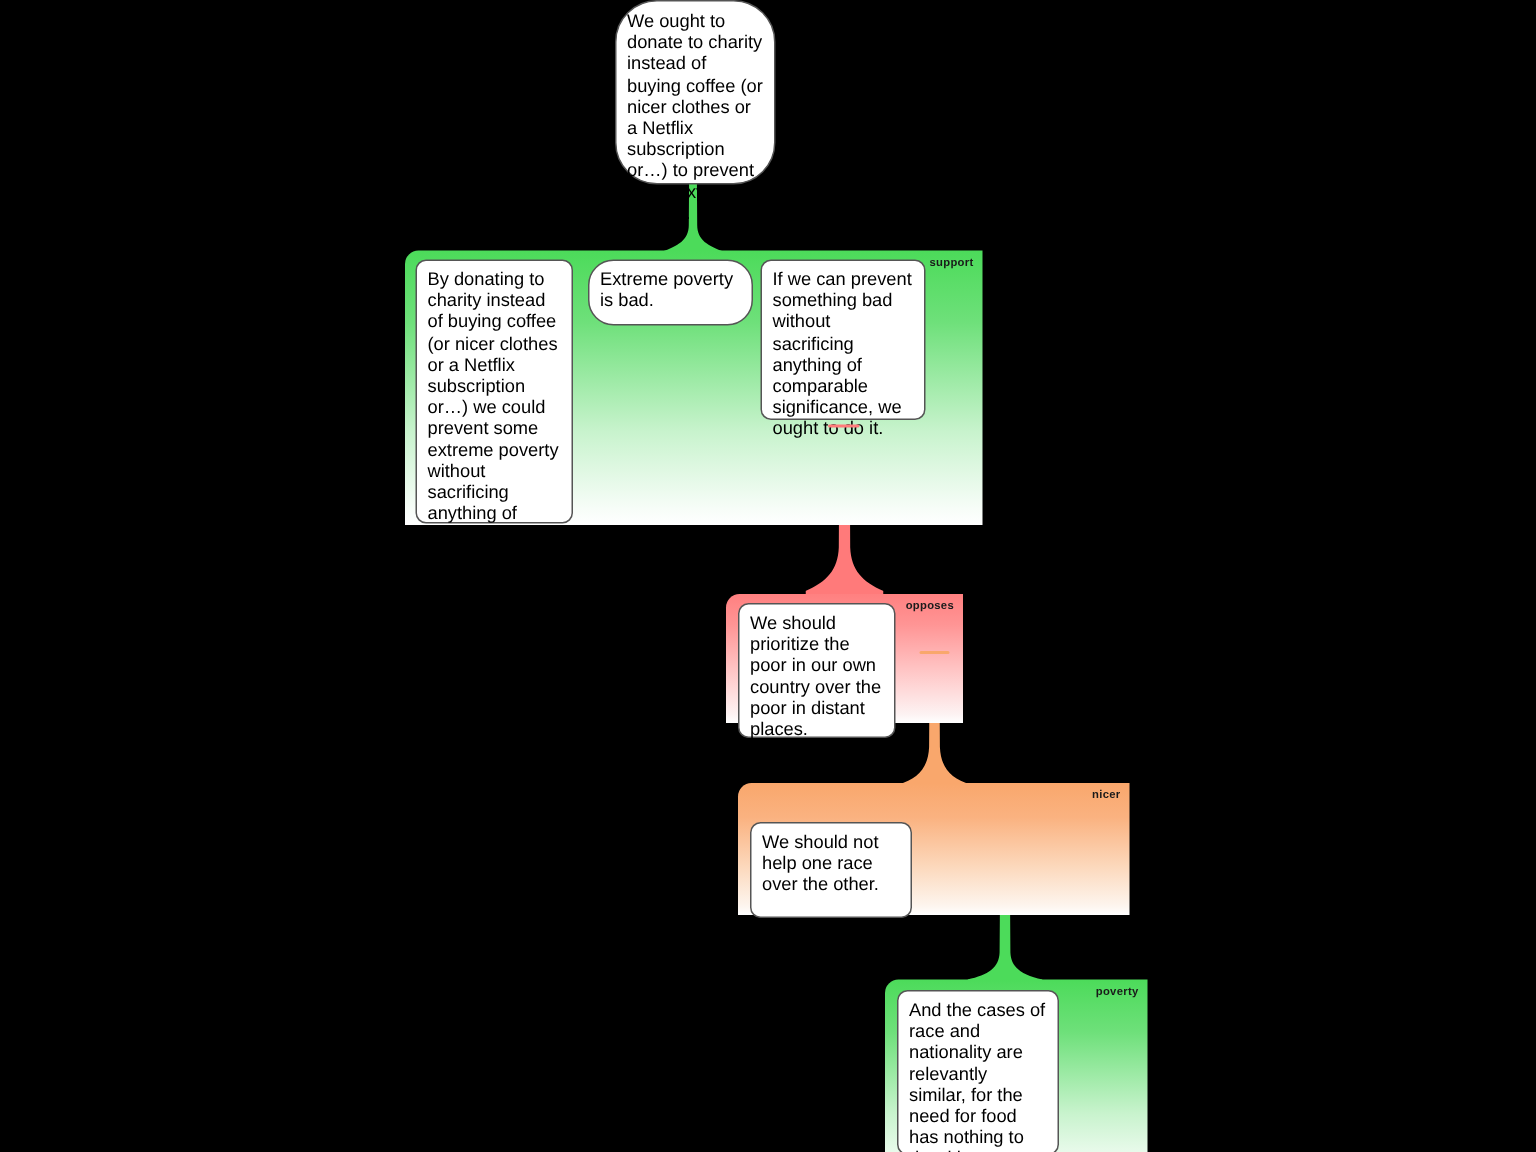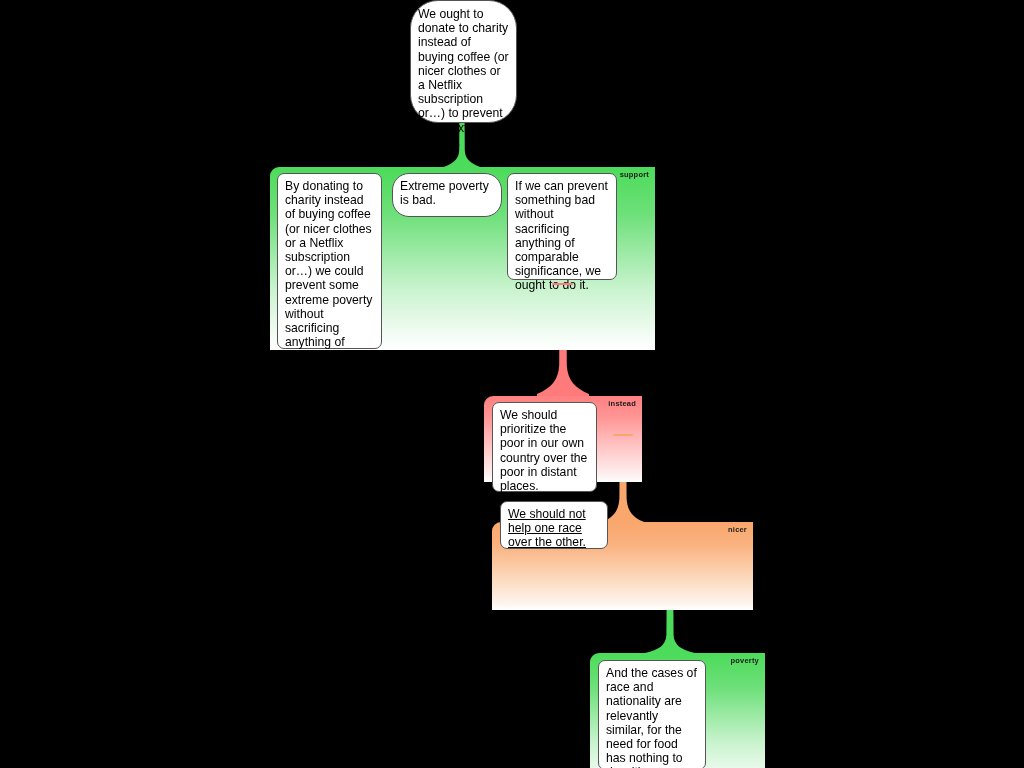--- a/index.html
+++ b/index.html
@@ -119,39 +119,39 @@
   <div class="conn-stub" style="left:552px; top:283px; width:21px; background:#ff7a7a;"></div>
 
   <div class="conn" style="left:537px; top:285px; width:52px; height:113px;">
     <svg width="52" height="113" viewBox="0 0 52 113">
       <path d="M22.6 0 L29.4 0 L29.8 80 C30.4 95, 38 103, 52 109 L52 113 L0 113 L0 109 C14 103, 21.6 95, 22.2 80 Z" fill="#ff7a7a"></path>
     </svg>
   </div>
 
   <div class="block opposes sq-right" style="left:484px; top:396px; width:158px; height:86px;">
     <div class="block-bg"></div>
-    <div class="block-label">instead</div>
+    <div class="block-label">opposes</div>
   </div>
 
   <div class="claim" style="left:492px; top:402px; width:105px; height:90px;">We should prioritize the poor in our own country over the poor in distant places.</div>
 
   <div class="conn-stub" style="left:613px; top:434px; width:20px; background:#f9a76c;"></div>
 
   <div class="conn" style="left:599px; top:436px; width:48px; height:90px;">
     <svg width="48" height="90" viewBox="0 0 48 90">
       <path d="M20.8 0 L27.2 0 L27.6 62 C28.2 76, 35 83, 48 87 L48 90 L0 90 L0 87 C13 83, 19.8 76, 20.4 62 Z" fill="#f9a76c"></path>
     </svg>
   </div>
 
   <div class="block rebut sq-right" style="left:492px; top:522px; width:261px; height:88px;">
     <div class="block-bg"></div>
     <div class="block-label">nicer</div>
   </div>
 
-  <div class="claim" style="left:500px; top:501px; width:108px; height:48px;text-decoration:underline;">We should not help one race over the other.</div>
+  <div class="claim" style="left:500px; top:548px; width:108px; height:64px;">We should not help one race over the other.</div>
 
 
   <div class="conn" style="left:645px; top:607px; width:50px; height:48px;">
     <svg width="50" height="48" viewBox="0 0 50 48">
       <path d="M21.6 0 L28.4 0 L28.6 28 C29 38, 36 43, 50 46 L50 48 L0 48 L0 46 C14 43, 21 38, 21.4 28 Z" fill="#4cdb5a"></path>
     </svg>
   </div>
 
   <div class="block supports sq-right" style="left:590px; top:653px; width:175px; height:135px;">
     <div class="block-bg"></div>

